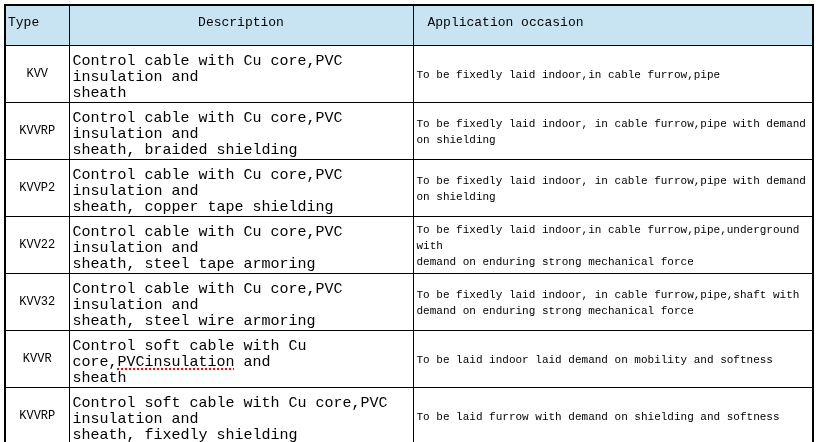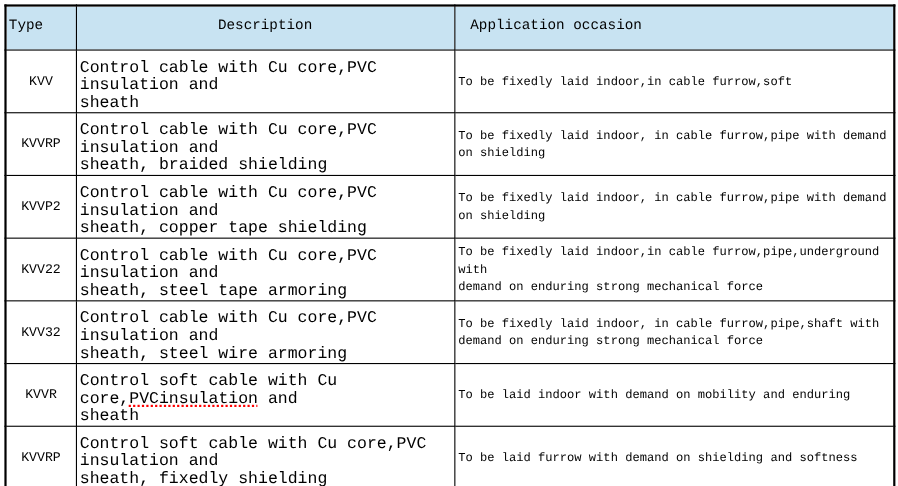--- a/index.html
+++ b/index.html
@@ -83,21 +83,21 @@
     <tr class="header-row">
       <th class="h-type">Type</th>
       <th class="h-desc">Description</th>
       <th class="h-app">Application occasion</th>
     </tr>
 
     <tr class="r0">
       <td class="type">KVV</td>
       <td class="desc">Control cable with Cu core,PVC insulation and
 sheath</td>
-      <td class="app">To be fixedly laid indoor,in cable furrow,soft</td>
+      <td class="app">To be fixedly laid indoor,in cable furrow,pipe</td>
     </tr>
 
     <tr class="r1">
       <td class="type">KVVRP</td>
       <td class="desc">Control cable with Cu core,PVC insulation and
 sheath, braided shielding</td>
       <td class="app">To be fixedly laid indoor, in cable furrow,pipe with demand
 on shielding</td>
     </tr>
 
@@ -122,21 +122,21 @@
       <td class="desc">Control cable with Cu core,PVC insulation and
 sheath, steel wire armoring</td>
       <td class="app">To be fixedly laid indoor, in cable furrow,pipe,shaft with
 demand on enduring strong mechanical force</td>
     </tr>
 
     <tr class="r5">
       <td class="type">KVVR</td>
       <td class="desc"><span>Control soft cable with Cu core,</span><span class="spell-error">PVCinsulation</span><span> and
 sheath</span></td>
-      <td class="app">To be laid indoor with demand on mobility and enduring</td>
+      <td class="app">To be laid indoor laid demand on mobility and softness</td>
     </tr>
 
     <tr class="r6">
       <td class="type">KVVRP</td>
       <td class="desc">Control soft cable with Cu core,PVC insulation and
 sheath, fixedly shielding</td>
       <td class="app">To be laid furrow with demand on shielding and softness</td>
     </tr>
   </tbody>
 </table>

